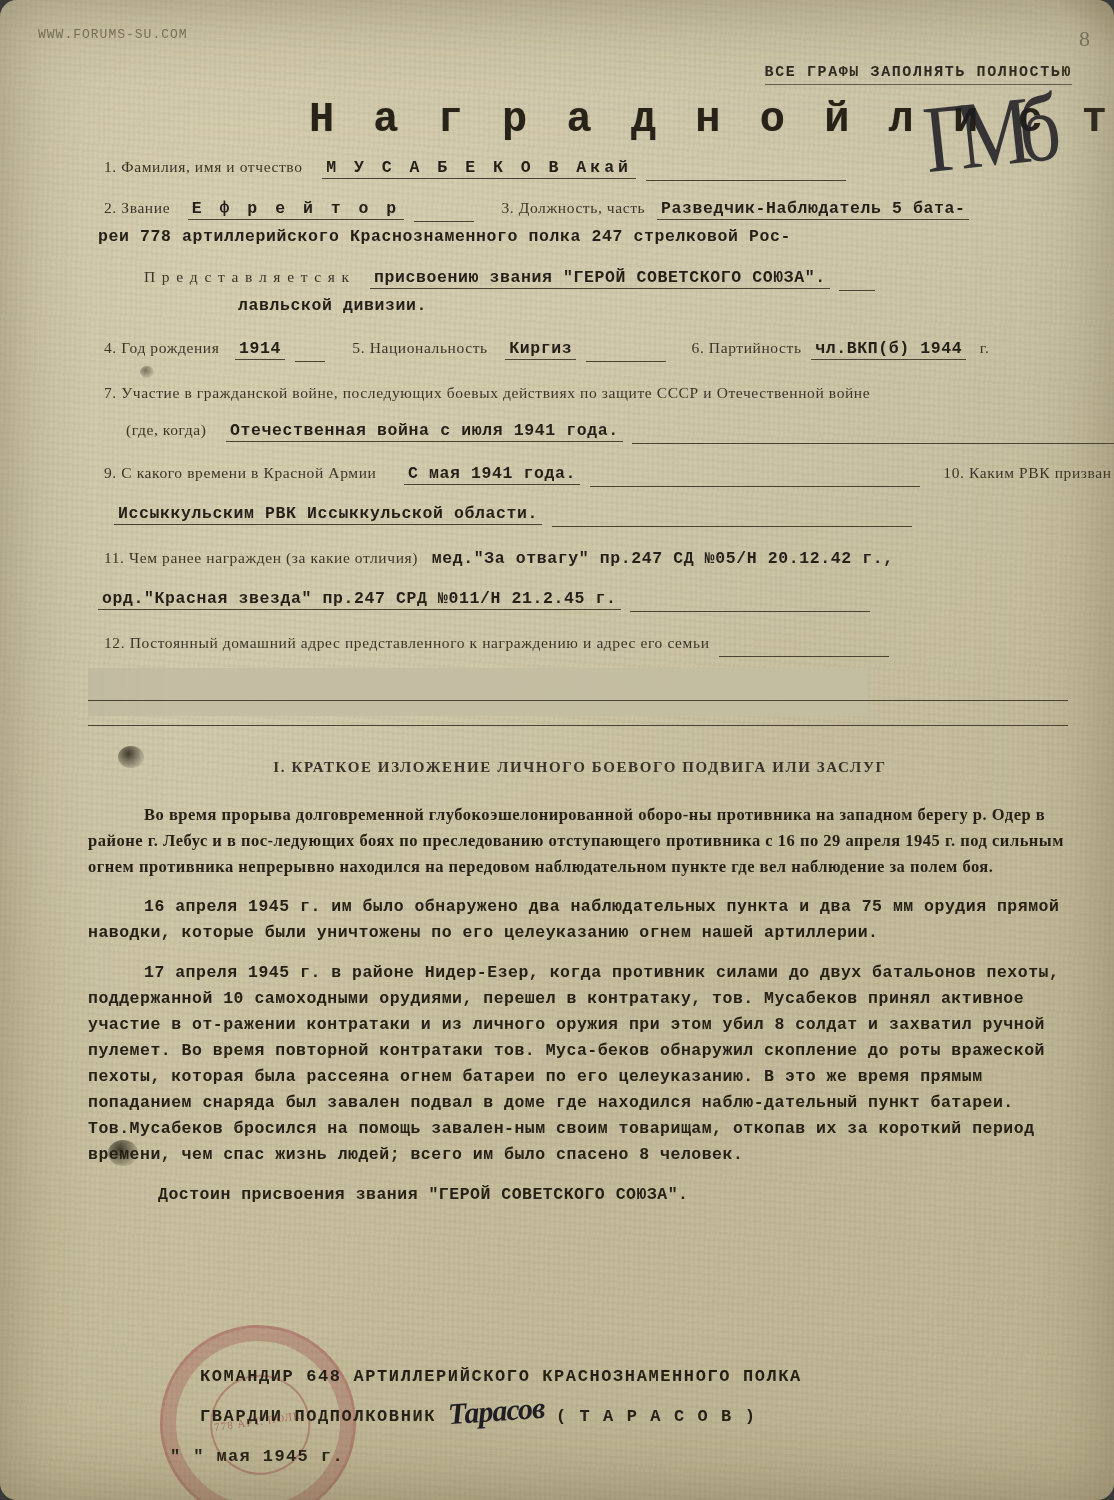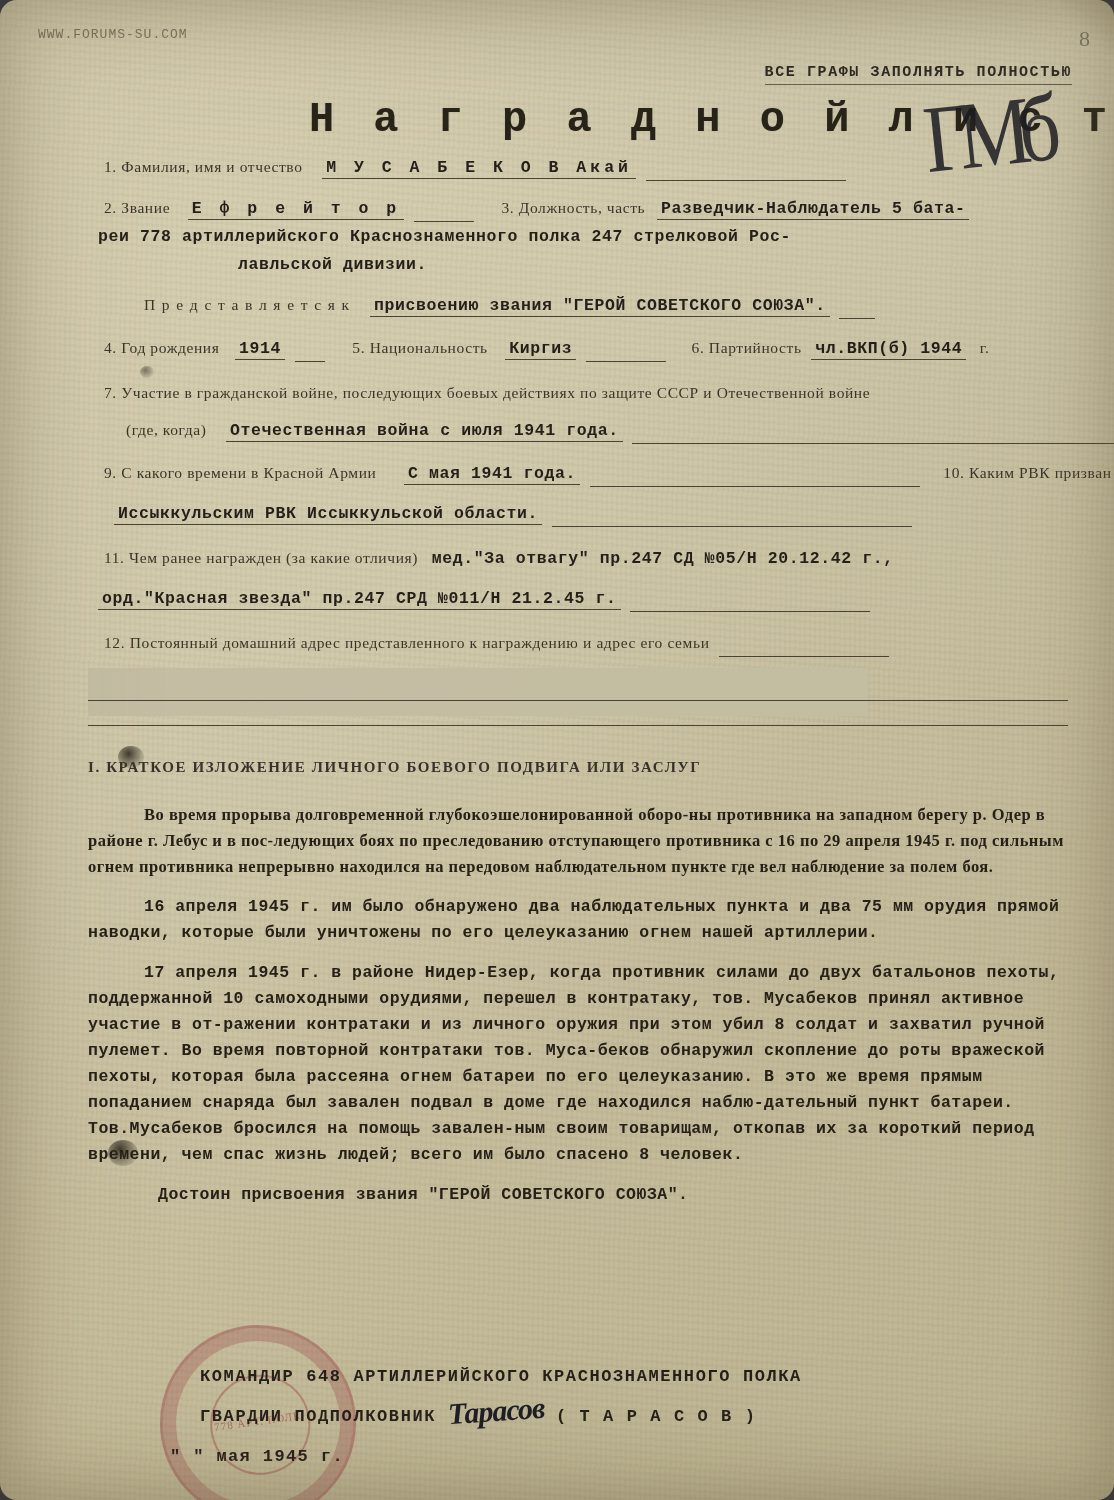--- a/index.html
+++ b/index.html
@@ -126,20 +126,21 @@
   .typed.nb { border-bottom: none; }
   .typed.wide { letter-spacing: 4px; }
   .rule {
     display: inline-block;
     border-bottom: 1px solid #4a4334;
     height: 18px;
     vertical-align: bottom;
   }
   .sec-head {
     margin-top: 14px;
+    text-align: center;
     font-family: "Liberation Serif", serif;
     font-size: 15px;
     letter-spacing: 1.6px;
     color: #38322a;
     font-weight: bold;
   }
   .para {
     font-family: "Liberation Mono", monospace;
     font-size: 16.5px;
     letter-spacing: .5px;
@@ -269,28 +270,28 @@
     <div class="row" style="margin-top:14px;">
       <span class="lbl">2. Звание</span>
       <span class="typed wide" style="margin-left:8px;">Е ф р е й т о р</span>
       <span class="rule" style="width:60px;"></span>
       <span class="lbl" style="margin-left:18px;">3. Должность, часть</span>
       <span class="typed" style="margin-left:2px;">Разведчик-Наблюдатель 5 бата-</span>
     </div>
     <div class="row">
       <span class="typed nb" style="margin-left:-10px;margin-top:8px;">реи 778 артиллерийского  Краснознаменного полка  247 стрелковой Рос-</span>
     </div>
-    <div class="row">
-      <span class="typed nb" style="margin-left:130px;">лавльской дивизии.</span>
-    </div>
-
     <div class="row" style="margin-top:14px;">
       <span class="lbl sp" style="margin-left:40px;">П р е д с т а в л я е т с я   к</span>
       <span class="typed" style="margin-left:10px;">присвоению звания "ГЕРОЙ СОВЕТСКОГО СОЮЗА".</span>
       <span class="rule" style="width:36px;"></span>
+    </div>
+
+    <div class="row">
+      <span class="typed nb" style="margin-left:130px;">лавльской дивизии.</span>
     </div>
 
     <div class="row" style="margin-top:16px;">
       <span class="lbl">4. Год рождения</span>
       <span class="typed" style="margin-left:6px;">1914</span>
       <span class="rule" style="width:30px;"></span>
       <span class="lbl" style="margin-left:18px;">5. Национальность</span>
       <span class="typed" style="margin-left:8px;">Киргиз</span>
       <span class="rule" style="width:80px;"></span>
       <span class="lbl" style="margin-left:16px;text-align:right;">6. Партийность</span>

